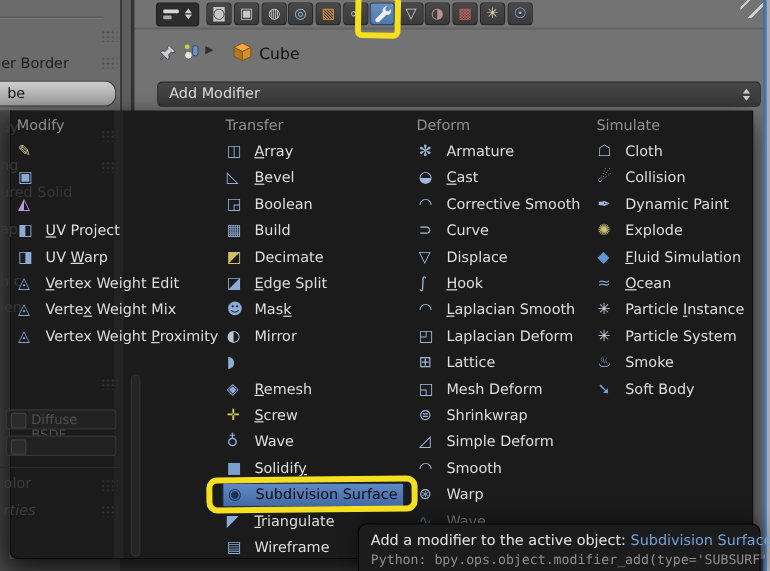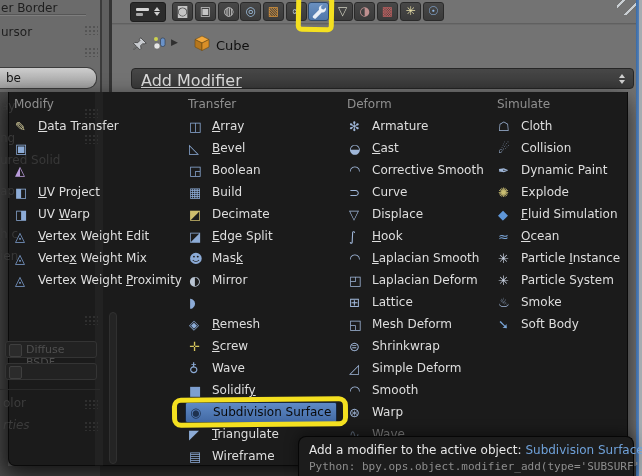--- a/index.html
+++ b/index.html
@@ -3,21 +3,21 @@
 <meta charset="utf-8">
 <style>
   html,body{margin:0;padding:0;background:#4a4a4a;}
   .screen{position:relative;width:642px;height:476px;overflow:hidden;
     font-family:"DejaVu Sans","Liberation Sans",sans-serif;background:#737373;
     -webkit-font-smoothing:antialiased;}
   .abs{position:absolute;}
 
   
   .sidebar{left:0;top:0;width:100px;height:476px;background:#6b6b6b;}
-  .sb-frag{color:#1e1e1e;font-size:12px;}
+  .sb-frag{color:#1e1e1e;font-size:12px;margin-top:45px;}
   .sb-sep{left:0;top:14px;width:86px;height:1px;background:#565656;border-bottom:1px solid #7e7e7e;}
   .grip{width:14px;height:10px;background-image:radial-gradient(circle,#545454 34%,transparent 40%);background-size:4px 4px;}
   .cube-btn{left:0;top:67px;width:97px;height:22px;border:1px solid #3c3c3c;border-left:none;
     border-radius:0 10px 10px 0;background:linear-gradient(#cdcdcd,#9e9e9e);
     color:#161616;font-size:12px;line-height:20px;padding-left:6px;box-sizing:border-box;}
   .sb-shadow{left:0;top:92px;width:8px;height:374px;background:#4a4a4a;z-index:5;}
   .bottom-strip{left:0;top:466px;width:642px;height:10px;background:#3a3a3a;z-index:4;}
   .bottom-strip-l{left:0;top:466px;width:100px;height:10px;background:#4b4b4b;z-index:4;}
 
   
@@ -42,21 +42,21 @@
     background:repeating-linear-gradient(135deg,transparent 0 4px,#c9ced2 4px 6px,transparent 6px 11px);}
   .edge-blue{left:636px;top:0;width:3px;height:476px;background:linear-gradient(90deg,#3a6ba6,#5580b6);z-index:30;}
   .edge-light{left:639px;top:0;width:3px;height:476px;background:#a6acb1;z-index:30;}
 
   .crumb-arrow{left:171px;top:37px;font-size:9px;color:#2f2f2f;}
   .crumb-label{left:216px;top:38px;font-size:13px;color:#101010;}
 
   
   .addmod{left:131px;top:68px;width:503px;height:21px;background:linear-gradient(#474747,#393939);
     border:1px solid #262626;border-radius:4px;box-sizing:border-box;z-index:6;}
-  .addmod-label{left:9px;top:2px;font-size:16px;color:#dcdcdc;text-decoration:underline;}
+  .addmod-label{left:9px;top:2px;font-size:12px;color:#dcdcdc;}
   .addmod .tri-up{left:487px;top:2px;border-width:3px;border-bottom-width:4px;}
   .addmod .tri-dn{left:487px;top:11px;border-width:3px;border-top-width:4px;}
 
   
   .menu{left:8px;top:92px;width:620px;height:374px;background:#1b1b1b;border:1px solid #0a0a0a;
     border-top:none;border-radius:0 0 7px 7px;box-sizing:border-box;z-index:20;
     box-shadow:0 10px 24px rgba(0,0,0,.55),-5px 6px 16px rgba(0,0,0,.35);}
   .menu-ghost{z-index:21;}
   .ghost-vband{left:95px;top:92px;width:8px;height:374px;background:rgba(255,255,255,.03);z-index:21;}
   .col-header{font-size:12px;color:#8f8f8f;z-index:25;}
@@ -178,21 +178,20 @@
     <div class="abs gsep"></div>
     <div class="abs gtext menu-ghost" style="left:3px;top:396px;">olor</div>
     <div class="abs gtext menu-ghost" style="left:3px;top:418px;font-style:italic;">rties</div>
     <div class="abs gscroll"></div>
   </div>
 
   <div id="menu-content">
       <div class="abs col-header" style="left: 14px; top: 97px;">Modify</div>
       <div class="abs menu-item" style="left: 15px; top: 116px;">
         <span class="mi-icon" style="color: rgb(215, 207, 158);">✎</span>
-        <span class="mi-label"><u>D</u>ata Transfer</span>
       </div>
       <div class="abs menu-item" style="left: 15px; top: 138px;">
         <span class="mi-icon" style="color: rgb(140, 171, 214);">▣</span>
       </div>
       <div class="abs menu-item" style="left: 15px; top: 160px;">
         <span class="mi-icon" style="color: rgb(184, 155, 217);">◭</span>
       </div>
       <div class="abs menu-item" style="left: 15px; top: 182px;">
         <span class="mi-icon" style="color: rgb(140, 171, 214);">◧</span>
         <span class="mi-label"><u>U</u>V Project</span>

